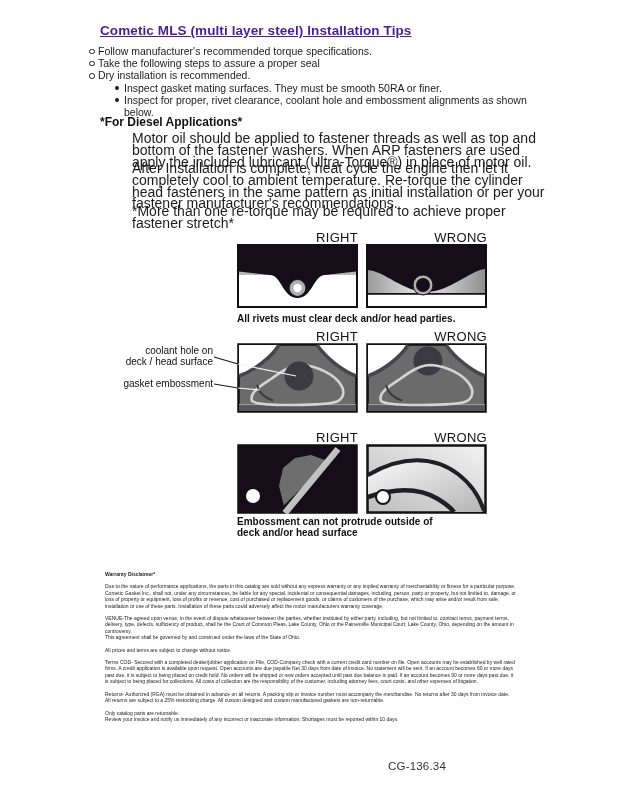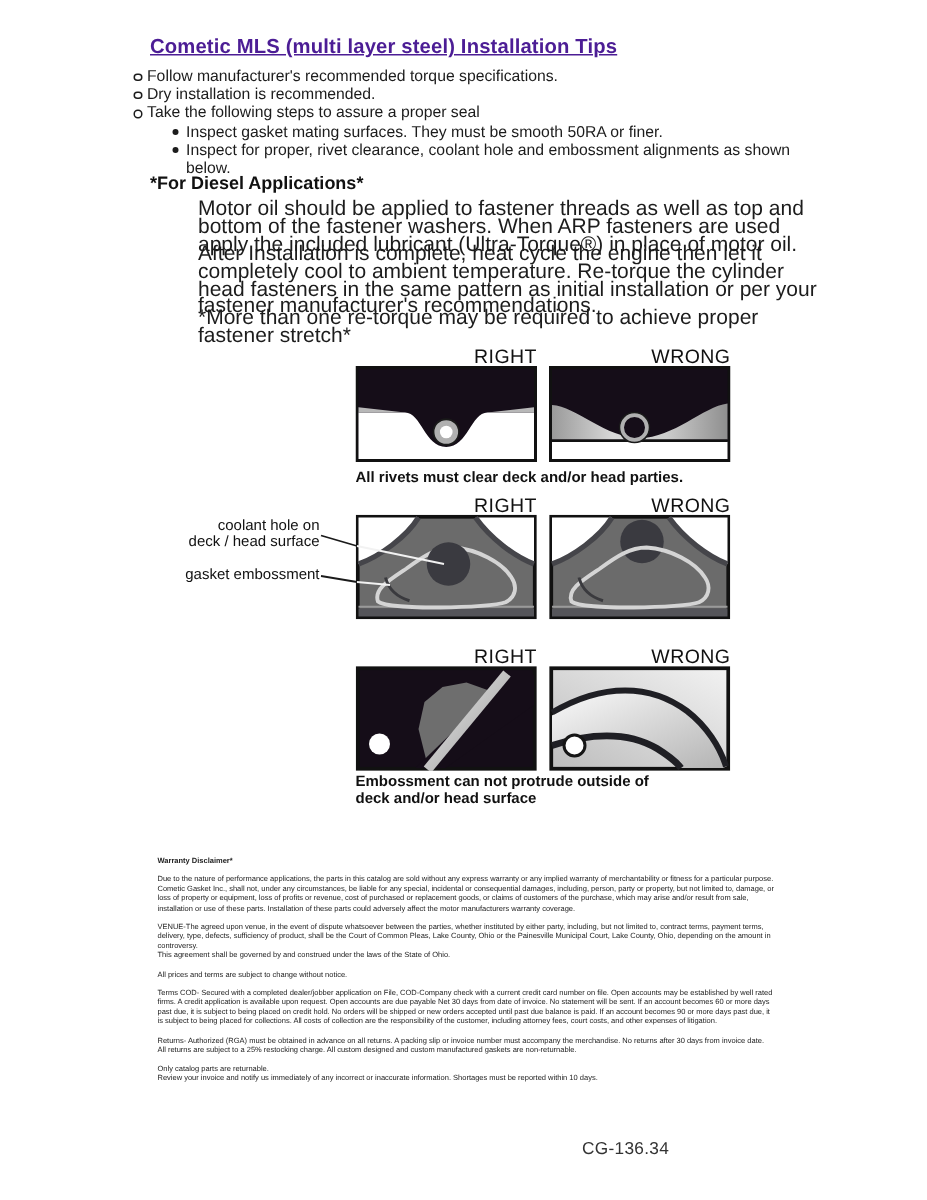--- a/index.html
+++ b/index.html
@@ -38,22 +38,22 @@
 </style>
 </head>
 <body>
 
 <div class="page">
 
   <div class="title">Cometic MLS (multi layer steel) Installation Tips</div>
 
   <div class="bullets">
     <div class="b1">Follow manufacturer's recommended torque specifications.</div>
+    <div class="b1">Take the following steps to assure a proper seal</div>
     <div class="b1">Dry installation is recommended.</div>
-    <div class="b1">Take the following steps to assure a proper seal</div>
     <div class="b2">Inspect gasket mating surfaces.  They must be smooth 50RA or finer.</div>
     <div class="b2">Inspect for proper, rivet clearance, coolant hole and embossment alignments as shown below.</div>
   </div>
 
   <div class="diesel-h">*For Diesel Applications*</div>
   <div class="para" style="top:133px">Motor oil should be applied to fastener threads as well as top and bottom of the fastener washers. When ARP fasteners are used apply the included lubricant (Ultra-Torque®) in place of motor oil.</div>
   <div class="para" style="top:163px">After Installation is complete, heat cycle the engine then let it completely cool to ambient temperature. Re-torque the cylinder head fasteners in the same pattern as initial installation or per your fastener manufacturer's recommendations.</div>
   <div class="para" style="top:206px">*More than one re-torque may be required to achieve proper fastener stretch*</div>
 
   <div class="fig-label" style="left:237px;top:230px">RIGHT</div>

